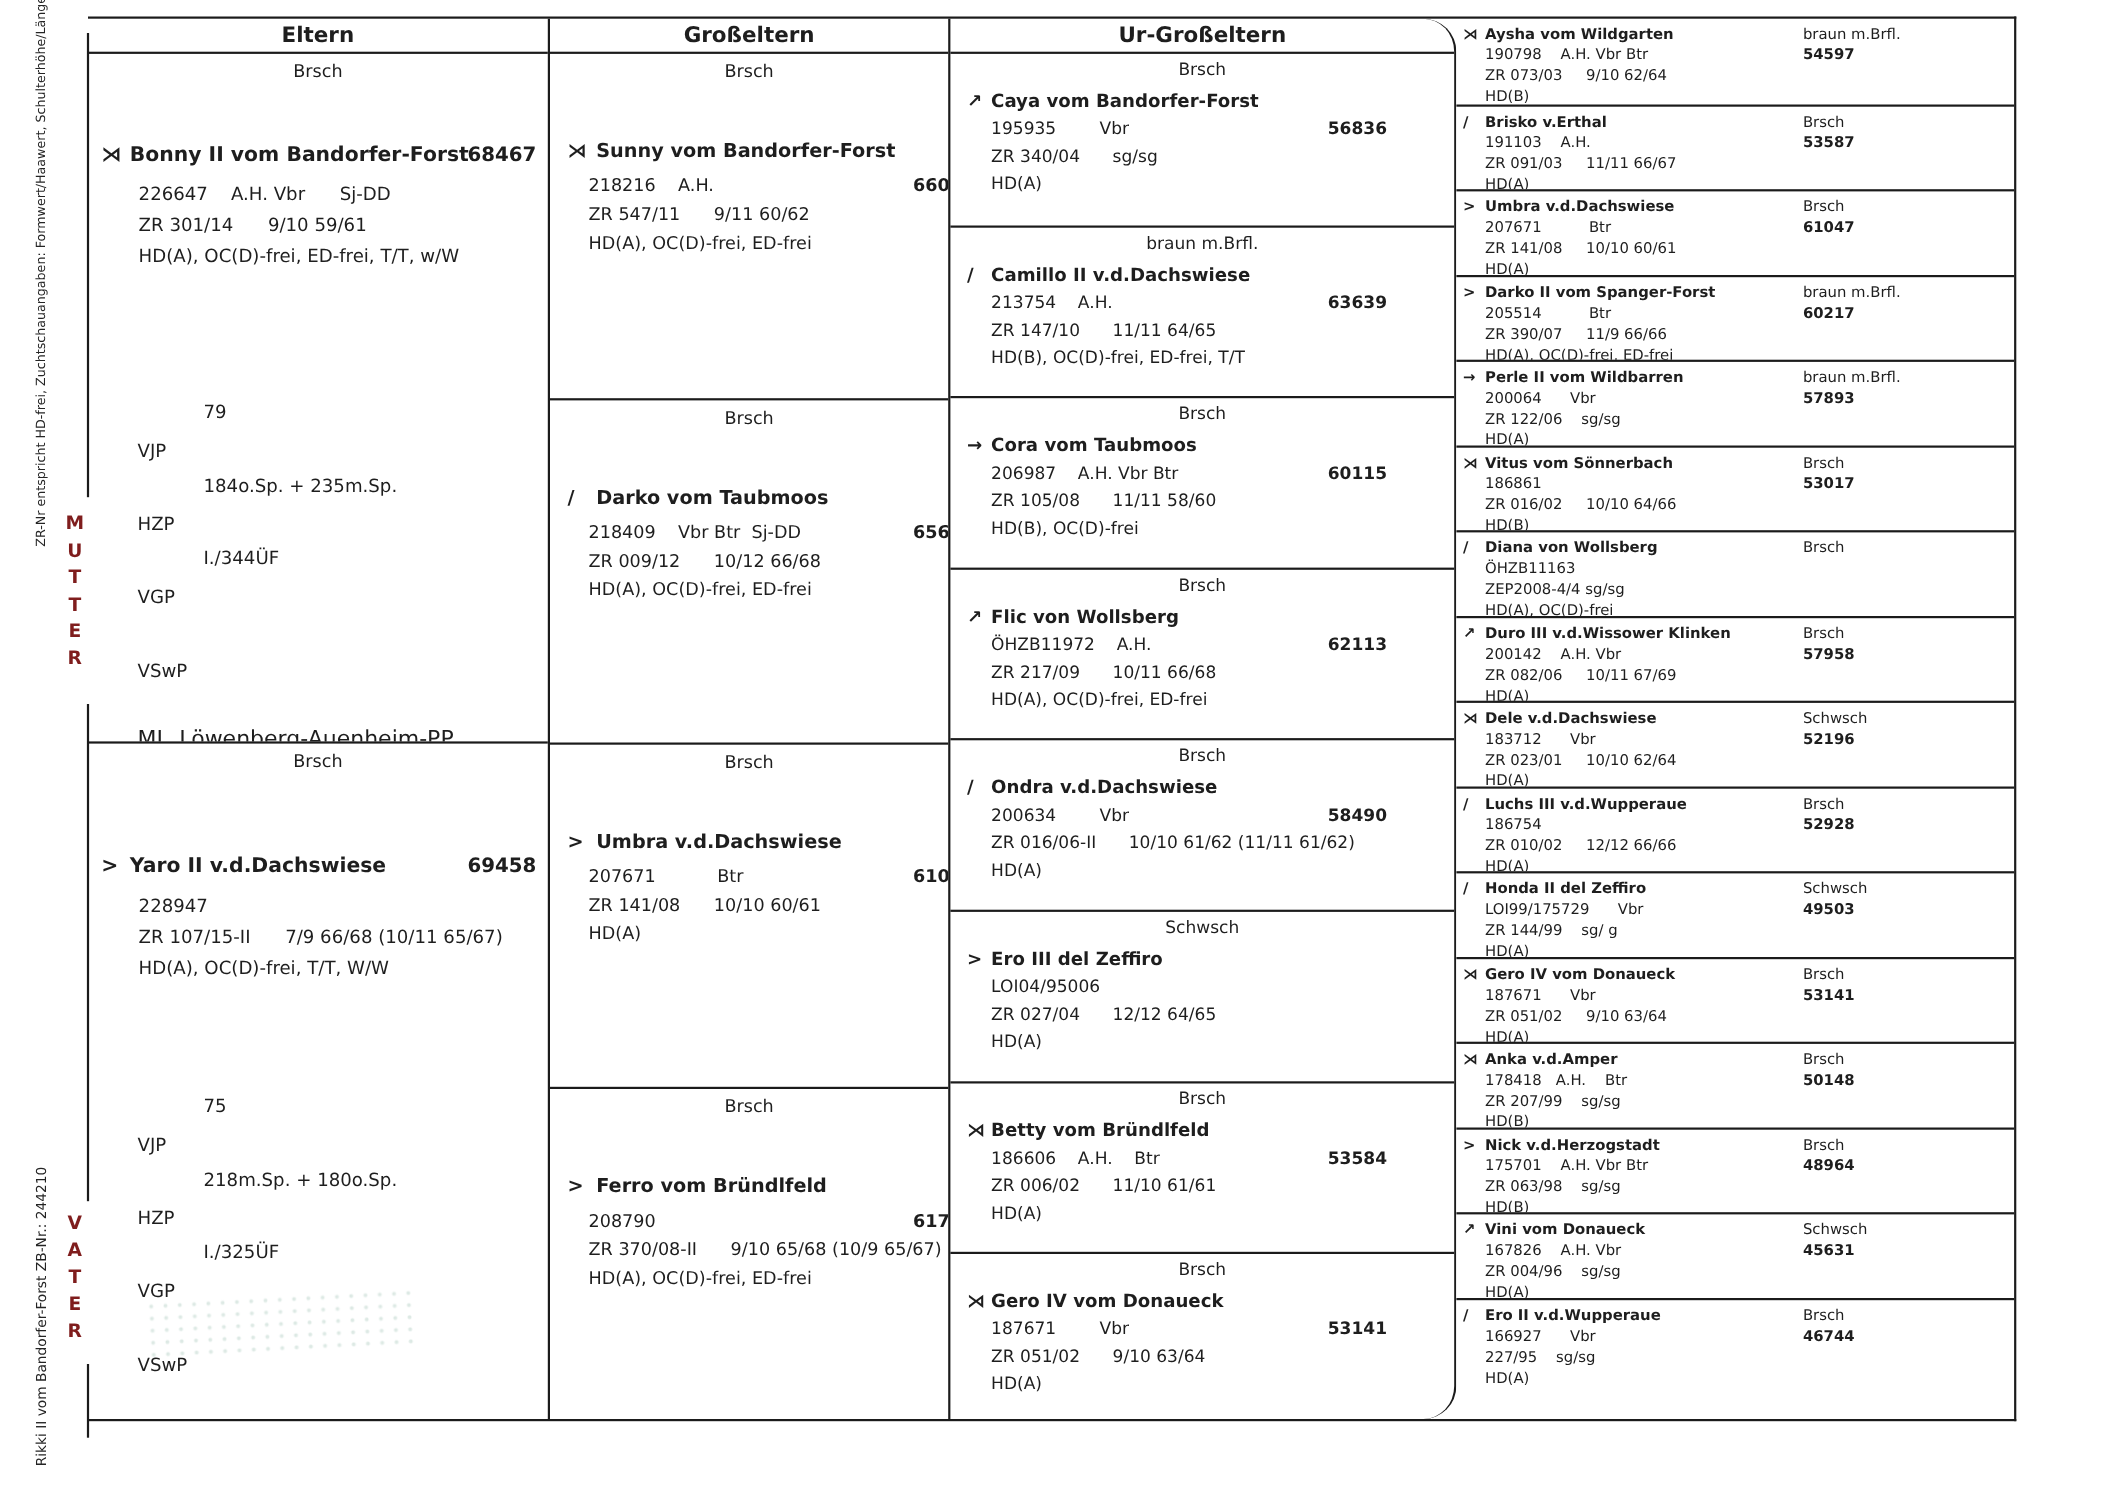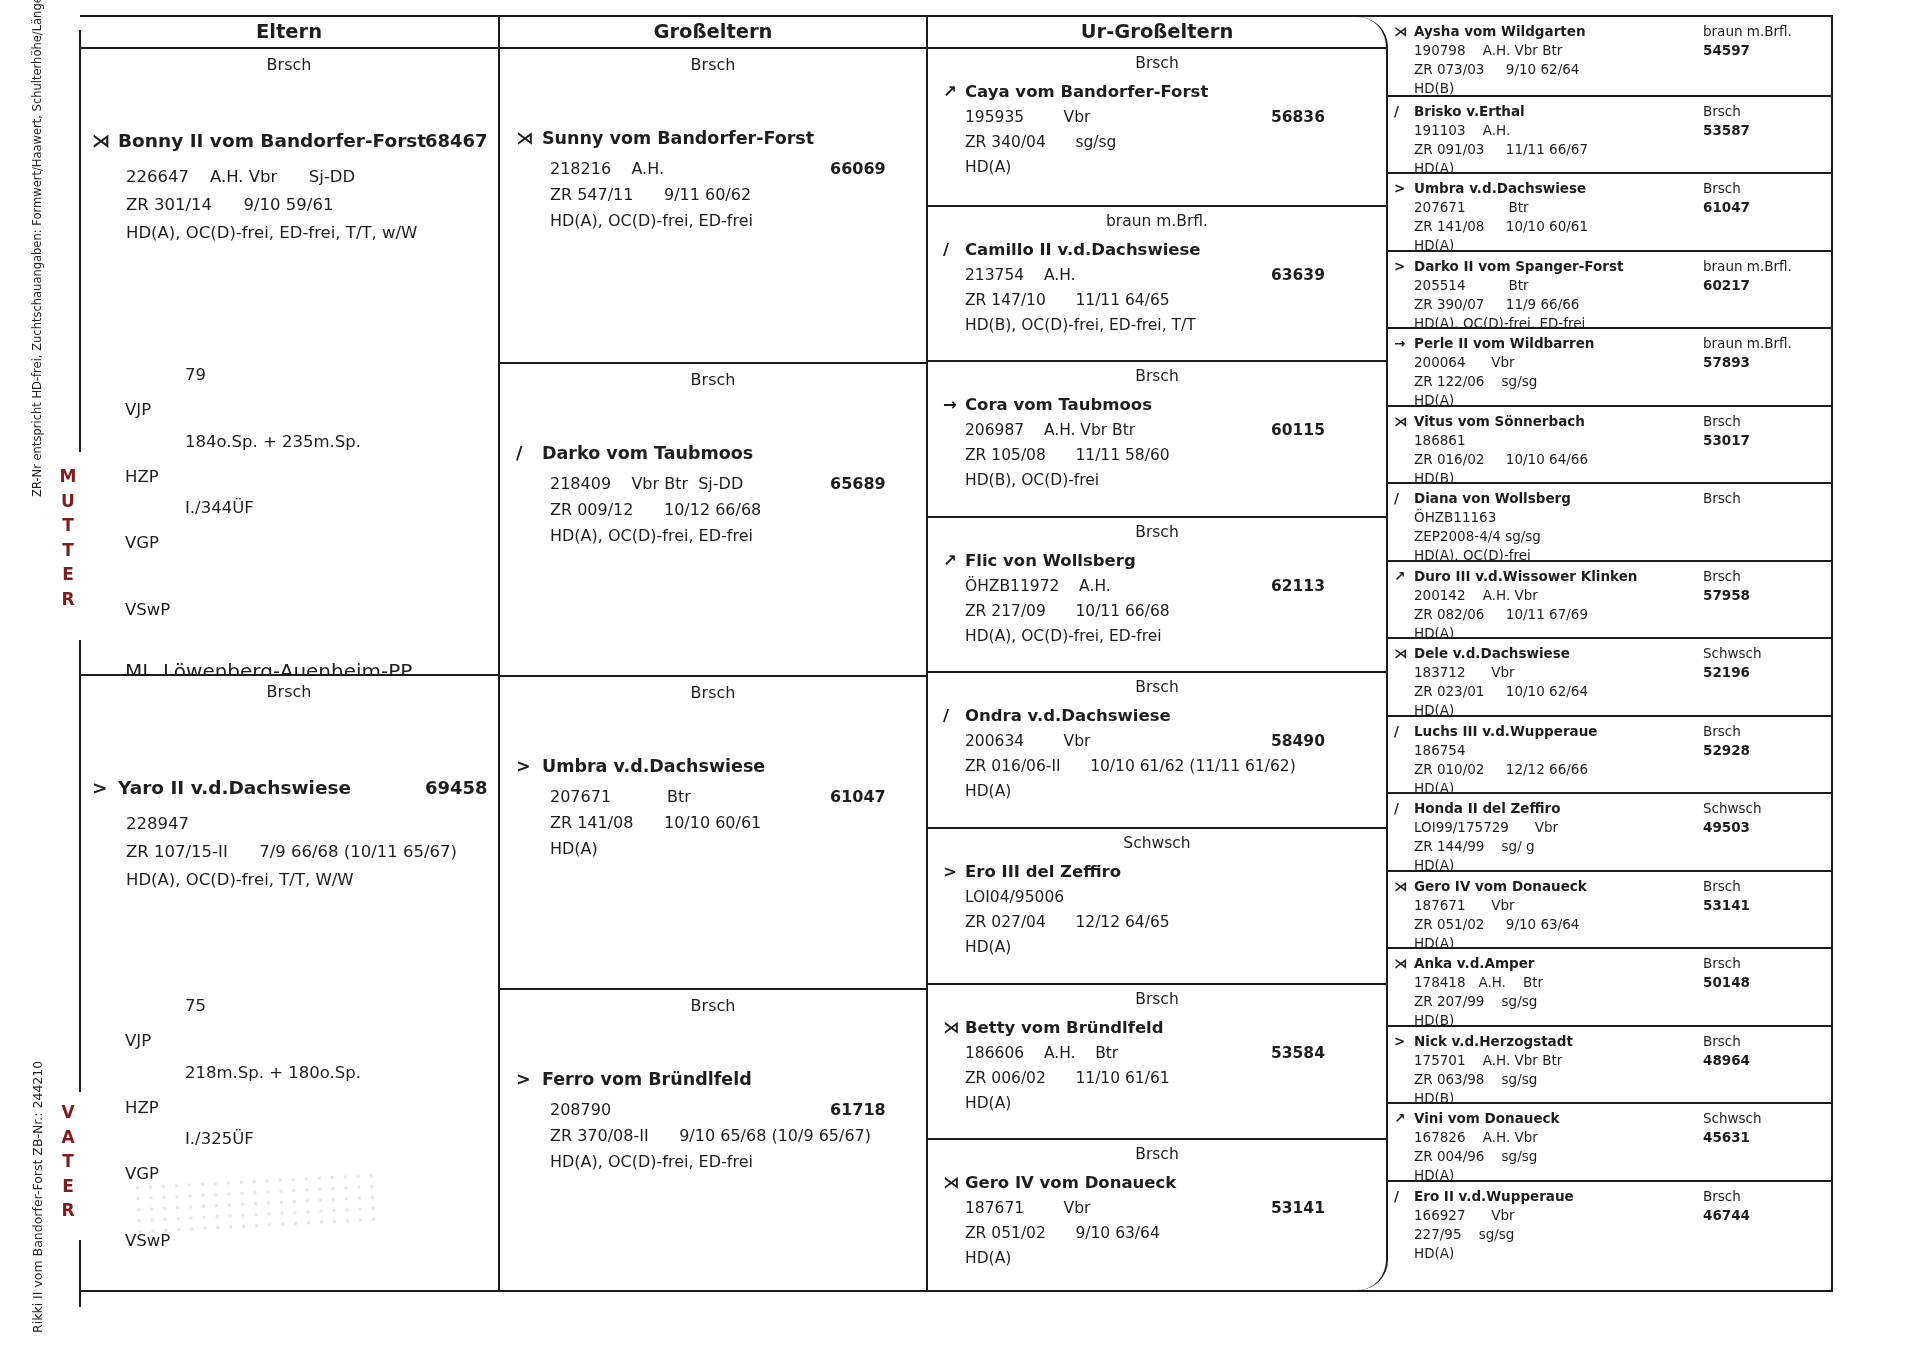--- a/index.html
+++ b/index.html
@@ -18,21 +18,21 @@
   
   .bracket{position:absolute;left:79px;width:2px;background:#1b1b1b;}
   .b1{top:30px;height:422px;}
   .b2{top:640px;height:452px;}
   .b3{top:1240px;height:67px;}
   
   .ptable{position:absolute;left:80px;top:15px;width:1753px;height:1277px;box-sizing:border-box;
           border:2px solid #1b1b1b;border-left:none;display:flex;}
   .col{height:100%;box-sizing:border-box;border-right:2px solid #1b1b1b;
        display:flex;flex-direction:column;}
-  .colw1{width:420px;}.colw2{width:428px;}.colw3{width:460px;border-radius:30px;}
+  .colw1{width:420px;}.colw2{width:364px;}.colw3{width:460px;border-radius:30px;}
   .colw4{flex:1;border-right:none;}
   .hdr{flex:0 0 auto;height:32px;box-sizing:border-box;border-bottom:2px solid #1b1b1b;
        font-weight:bold;font-size:19.5px;line-height:30px;text-align:center;}
   .cell{box-sizing:border-box;flex:0 0 auto;position:relative;overflow:hidden;}
   .bt{border-top:2px solid #1b1b1b;}
   .c1a{height:625px;}.c1b{flex:1;}
   .c2{height:313px;}.c2:last-child{flex:1;}
   .c3{height:155.6px;}.c3:last-child{flex:1;}
   .c4{height:77.5px;}.c4:last-child{flex:1;}
   
@@ -44,21 +44,21 @@
   .c1b .namerow{margin-top:76px;}
   .col2 .namerow{font-size:17.5px;margin-top:54px;padding-left:16px;}
   .col3 .namerow{font-size:16.5px;margin-top:10px;padding-left:15px;}
   .mark{flex:0 0 26px;}
   .col3 .mark{flex:0 0 22px;}
   
   .dlines{margin-top:12px;}
   .col1 .dlines{padding-left:16px;}
   .col1 .ln{padding-left:30px;font-size:16.5px;line-height:28px;white-space:pre;position:relative;}
   .col2 .dlines{margin-top:8px;}
-  .col2 .ln{padding-left:50px;font-size:16px;line-height:26px;white-space:pre;position:relative;}
+  .col2 .ln{padding-left:35px;font-size:16px;line-height:26px;white-space:pre;position:relative;}
   .col3 .dlines{margin-top:4px;}
   .col3 .ln{padding-left:37px;font-size:15.5px;line-height:25px;white-space:pre;position:relative;}
   .numabs{position:absolute;top:0;font-weight:bold;}
   .col1 .numabs{left:345px;font-size:18px;}
   .col2 .numabs{left:330px;}
   .col3 .numabs{left:343px;}
   
   .tests{padding-left:45px;font-size:16.5px;}
   .pm-tests{margin-top:112px;}
   .pf-tests{margin-top:96px;}

